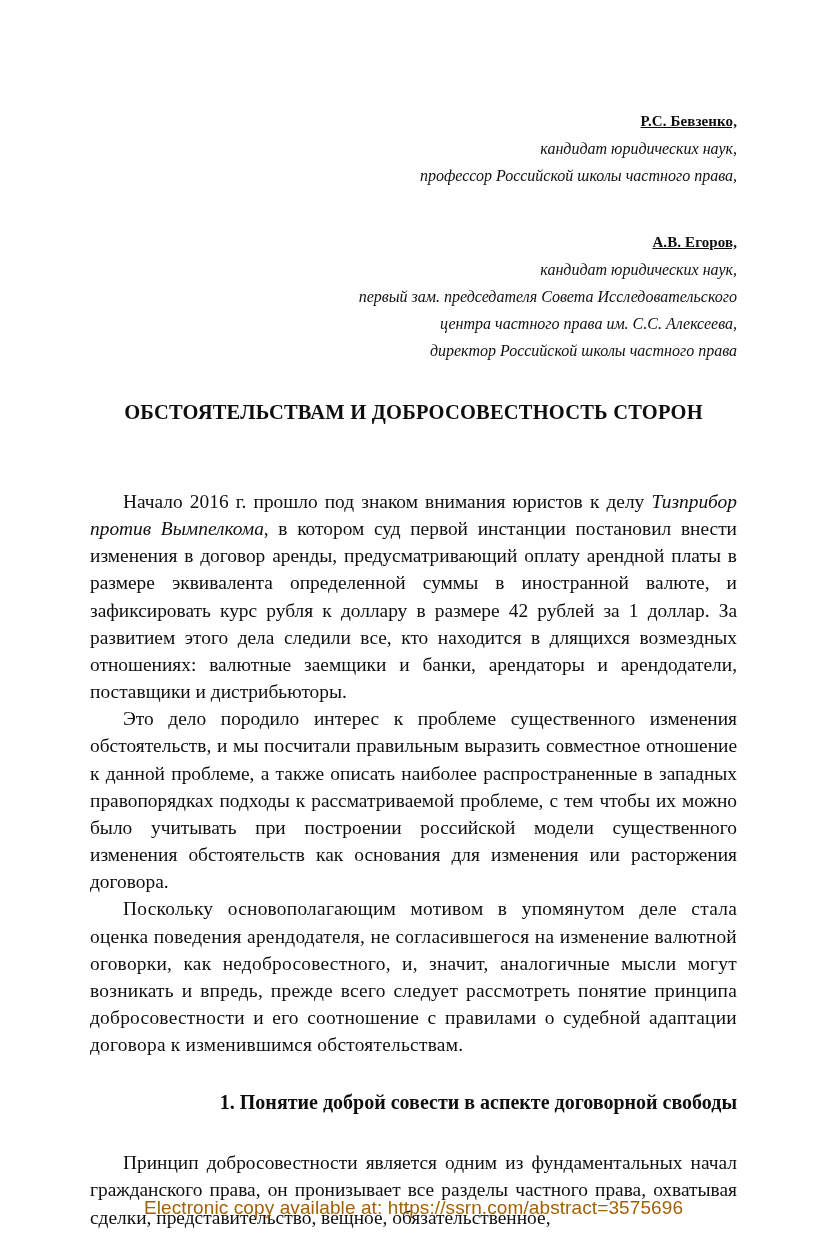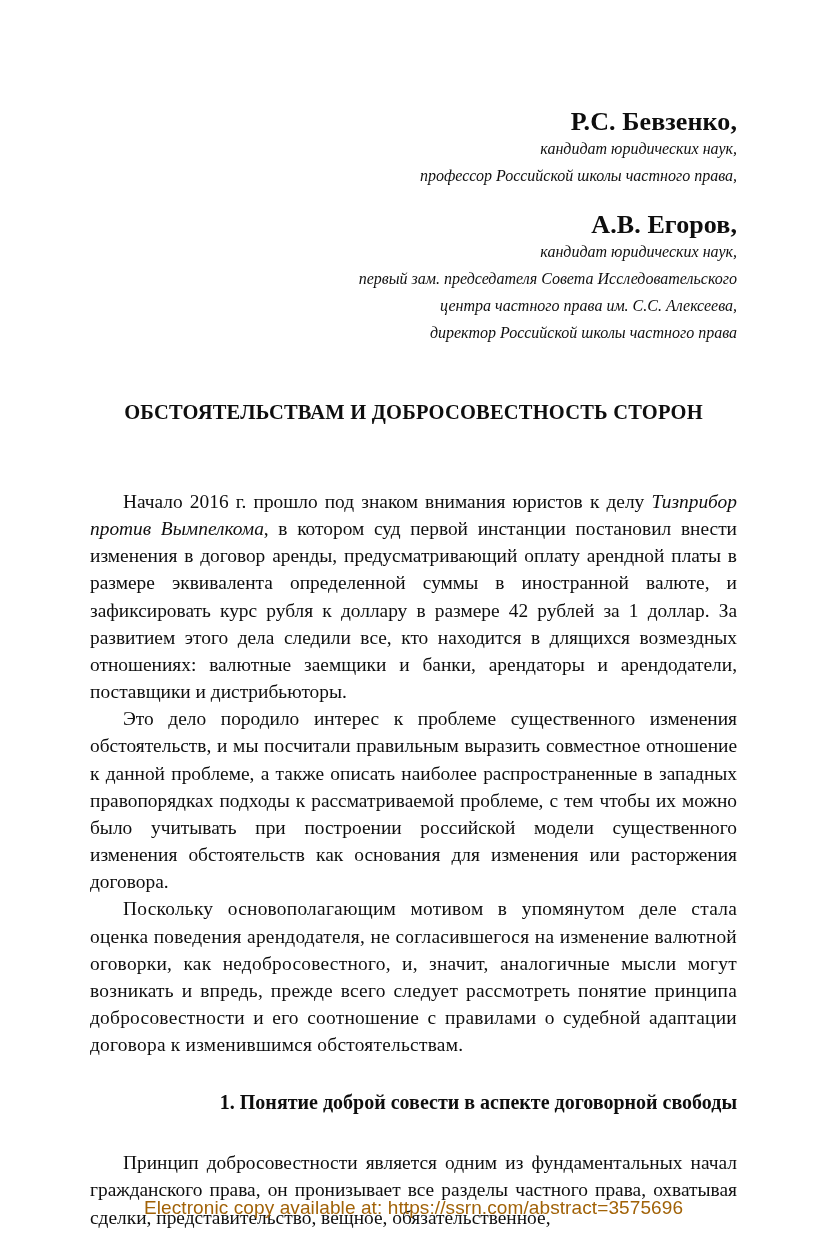--- a/index.html
+++ b/index.html
@@ -24,29 +24,30 @@
   
   .authors {
     position: absolute;
     left: 90px;
     right: 90px;
     top: 108px;
     text-align: right;
   }
 
   .author-group { margin: 0; }
-  .author-group + .author-group { margin-top: 22px; }
+  .author-group + .author-group { margin-top: 40px; }
 
   .author-name {
     display: block;
     font-weight: bold;
-    font-size: 26px;
+    font-size: 15px;
     line-height: 27px;
     letter-spacing: 0.1px;
     white-space: pre;
+    text-decoration: underline;
   }
 
   .author-line {
     display: block;
     font-style: italic;
     font-size: 16px;
     line-height: 27px;
     white-space: pre;
   }
 

